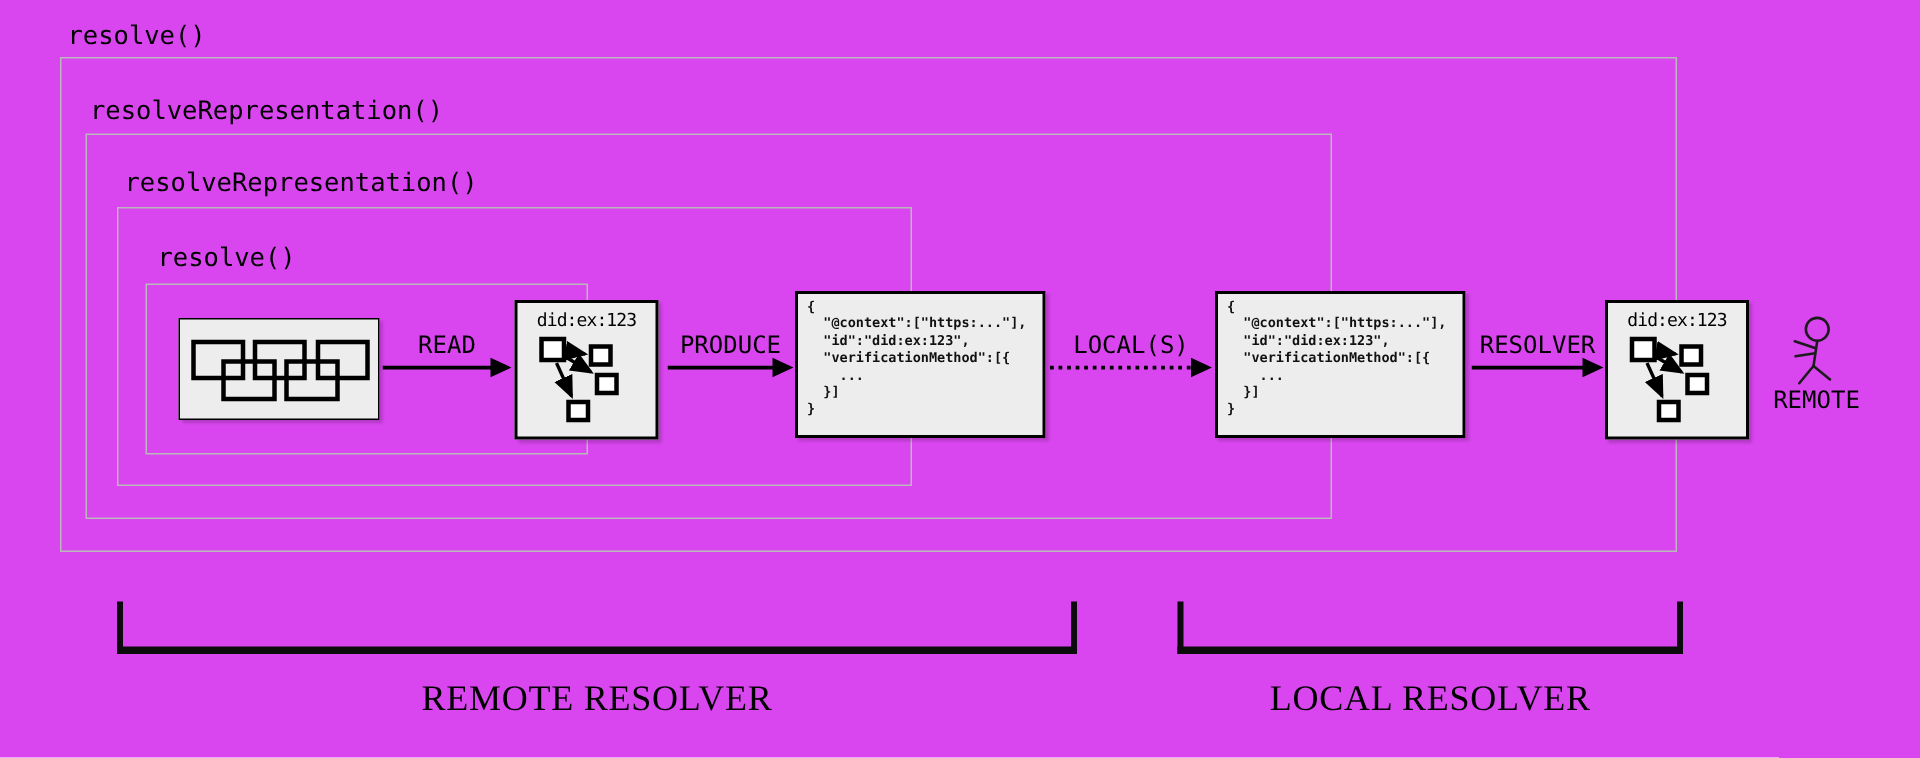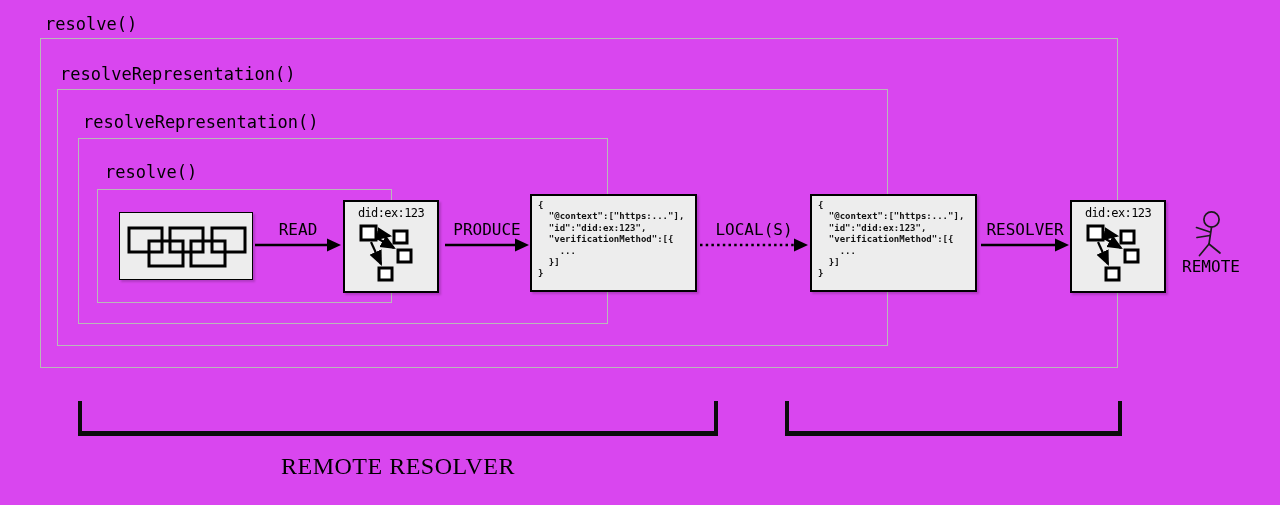--- a/index.html
+++ b/index.html
@@ -160,14 +160,15 @@
       <path d="M19,38 L9.5,49.5"></path>
       <path d="M19,38 L30,47"></path>
     </g>
   </svg>
   <div class="client-label" style="left:1178px;top:257px;width:66px">REMOTE</div>
 
   <div class="bracket" style="left:78px;width:632px"></div>
   <div class="bracket" style="left:785px;width:329px"></div>
 
   <div class="bracket-label" style="left:78px;width:640px">REMOTE RESOLVER</div>
+  <div class="bracket-label" style="left:785px;width:337px">LOCAL RESOLVER</div>
 
 </div>
 
 </body></html>

